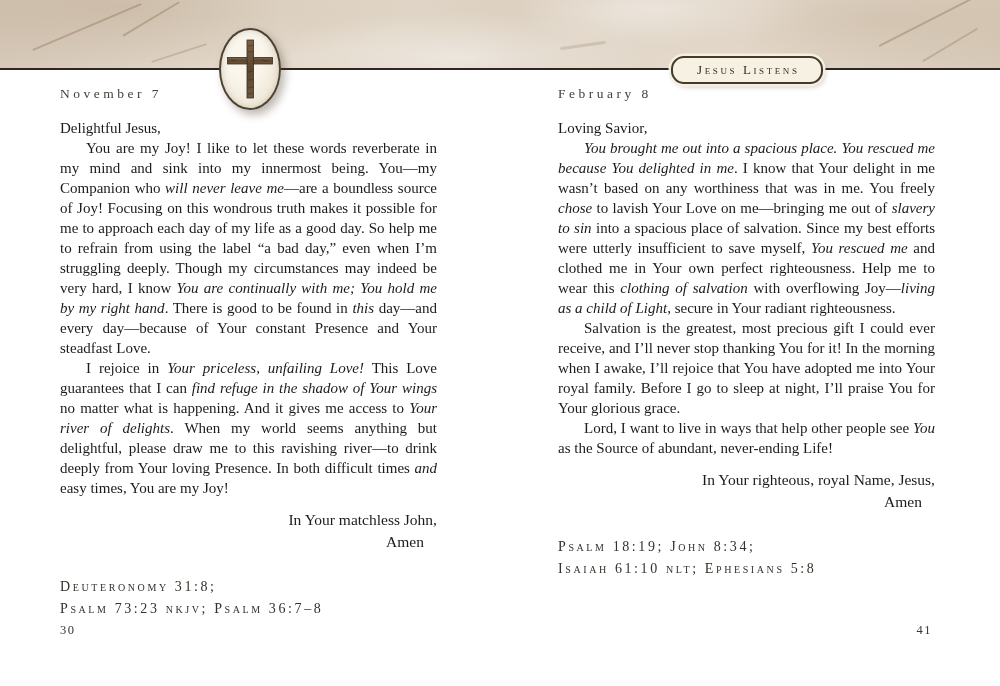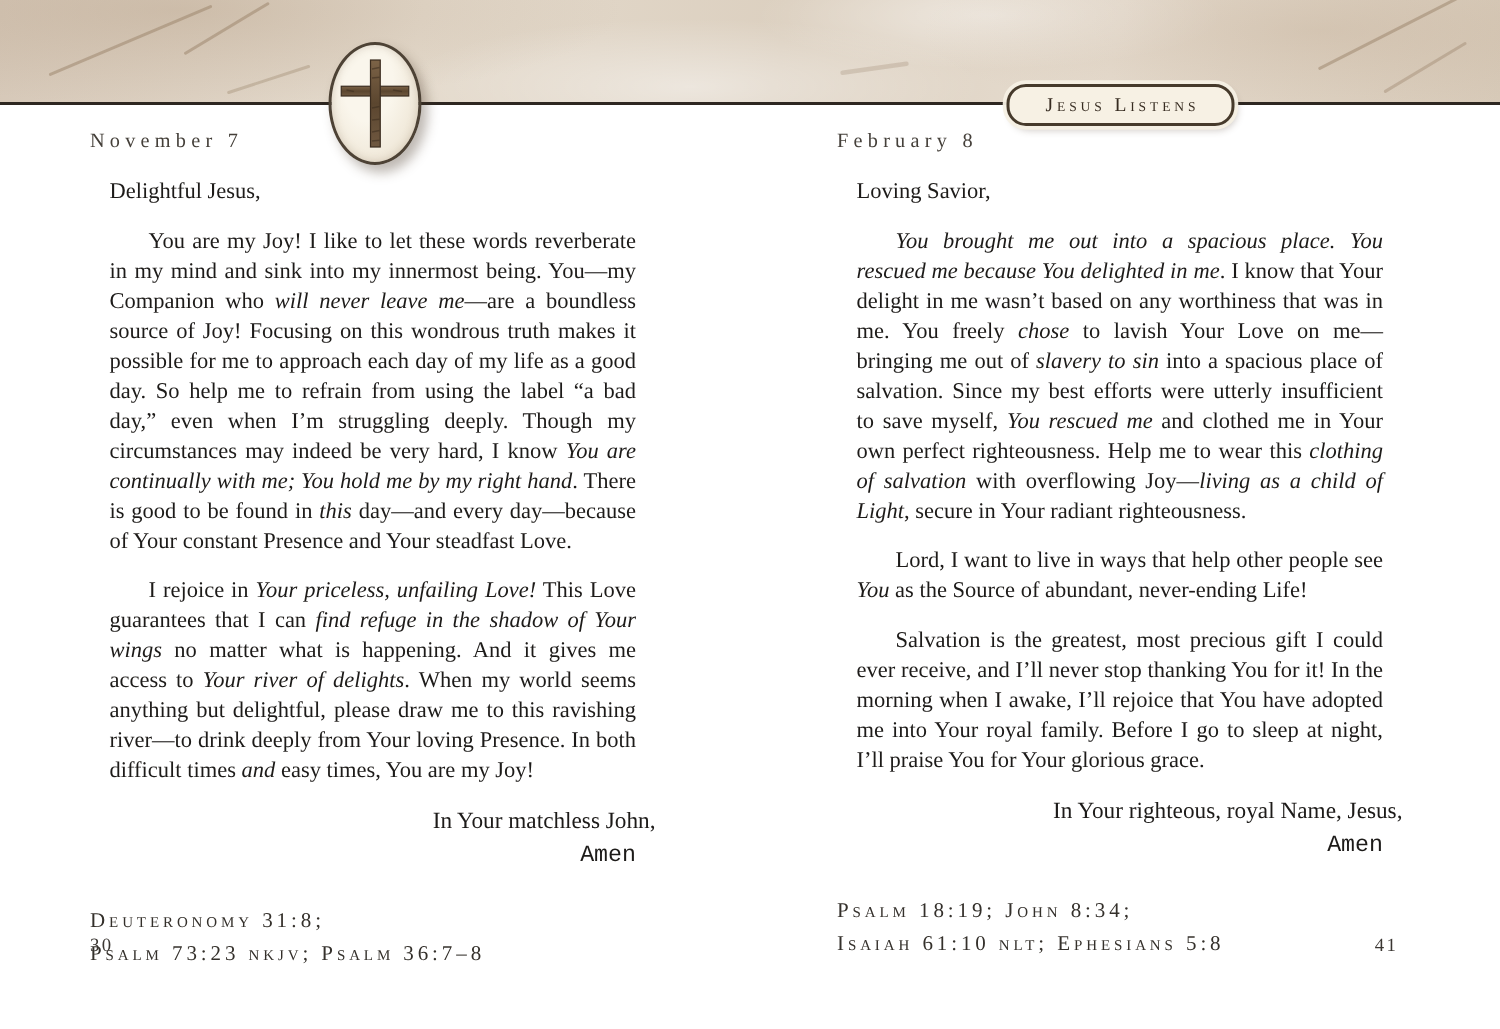--- a/index.html
+++ b/index.html
@@ -60,29 +60,29 @@
   .date-heading {
     font-size:13.5px; letter-spacing:3.5px; color:#45403a; line-height:17px;
     white-space:nowrap;
   }
   .page.right .date-heading { text-align:left; }
 
   .devotion-body {
     margin-top:16px; font-size:15px; line-height:20px;
     text-align:justify; color:#1d1b19;
   }
-  .para { margin:13px; }
+  .para { margin:0; }
   .para.indent { text-indent:26px; }
   .it { font-style:italic; }
 
   .closing {
     margin-top:11px; text-align:right;
     font-size:15.5px; line-height:22px; color:#1d1b19;
   }
-  .closing-line.amen { padding-right:13px;font-family:Liberation Mono, monospace; }
+  .closing-line.amen { padding-right:13px; }
 
   .refs {
     margin-top:23px; text-align:left;
     font-variant:small-caps; letter-spacing:2.6px;
     font-size:14px; line-height:22px; color:#34302b;
   }
 
   .pagenum {
     position:absolute; top:623px; font-size:12.5px; letter-spacing:1.5px;
     color:#3a3632; line-height:15px;
@@ -147,22 +147,22 @@
         <div class="ref-line">Deuteronomy 31:8;</div>
         <div class="ref-line">Psalm 73:23 nkjv; Psalm 36:7–8</div>
       </div>
   </div>
 
   <div class="page right">
     <div class="date-heading">February 8</div>
     <div class="devotion-body">
         <p class="para"><span>Loving Savior,</span></p>
         <p class="para indent"><span class="it">You brought me out into a spacious place. You rescued me because You delighted in me</span><span>. I know that Your delight in me wasn’t based on any worthiness that was in me. You freely </span><span class="it">chose</span><span> to lavish Your Love on me—bringing me out of </span><span class="it">slavery to sin</span><span> into a spacious place of salvation. Since my best efforts were utterly insufficient to save myself, </span><span class="it">You rescued me</span><span> and clothed me in Your own perfect righteousness. Help me to wear this </span><span class="it">clothing of salvation</span><span> with overflowing Joy—</span><span class="it">living as a child of Light</span><span>, secure in Your radiant righteousness.</span></p>
+        <p class="para indent"><span>Salvation is the greatest, most precious gift I could ever receive, and I’ll never stop thanking You for it! In the morning when I awake, I’ll rejoice that You have adopted me into Your royal family. Before I go to sleep at night, I’ll praise You for Your glorious grace.</span></p>
         <p class="para indent"><span>Lord, I want to live in ways that help other people see </span><span class="it">You</span><span> as the Source of abundant, never-ending Life!</span></p>
-        <p class="para indent"><span>Salvation is the greatest, most precious gift I could ever receive, and I’ll never stop thanking You for it! In the morning when I awake, I’ll rejoice that You have adopted me into Your royal family. Before I go to sleep at night, I’ll praise You for Your glorious grace.</span></p>
       </div>
     <div class="closing">
         <div class="closing-line">In Your righteous, royal Name, Jesus,</div>
         <div class="closing-line amen">Amen</div>
       </div>
     <div class="refs">
         <div class="ref-line">Psalm 18:19; John 8:34;</div>
         <div class="ref-line">Isaiah 61:10 nlt; Ephesians 5:8</div>
       </div>
   </div>

